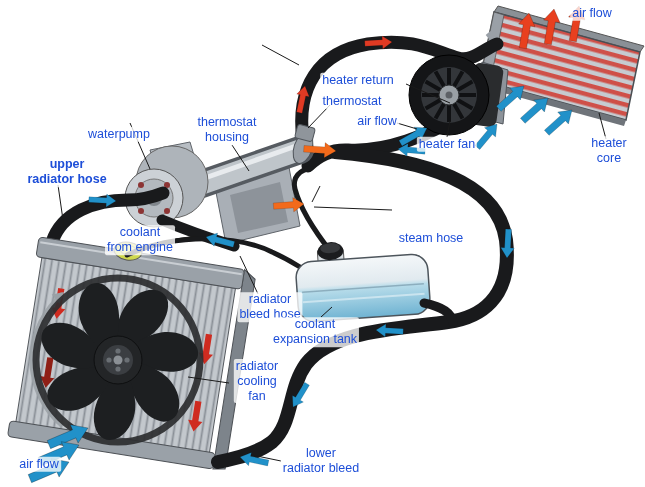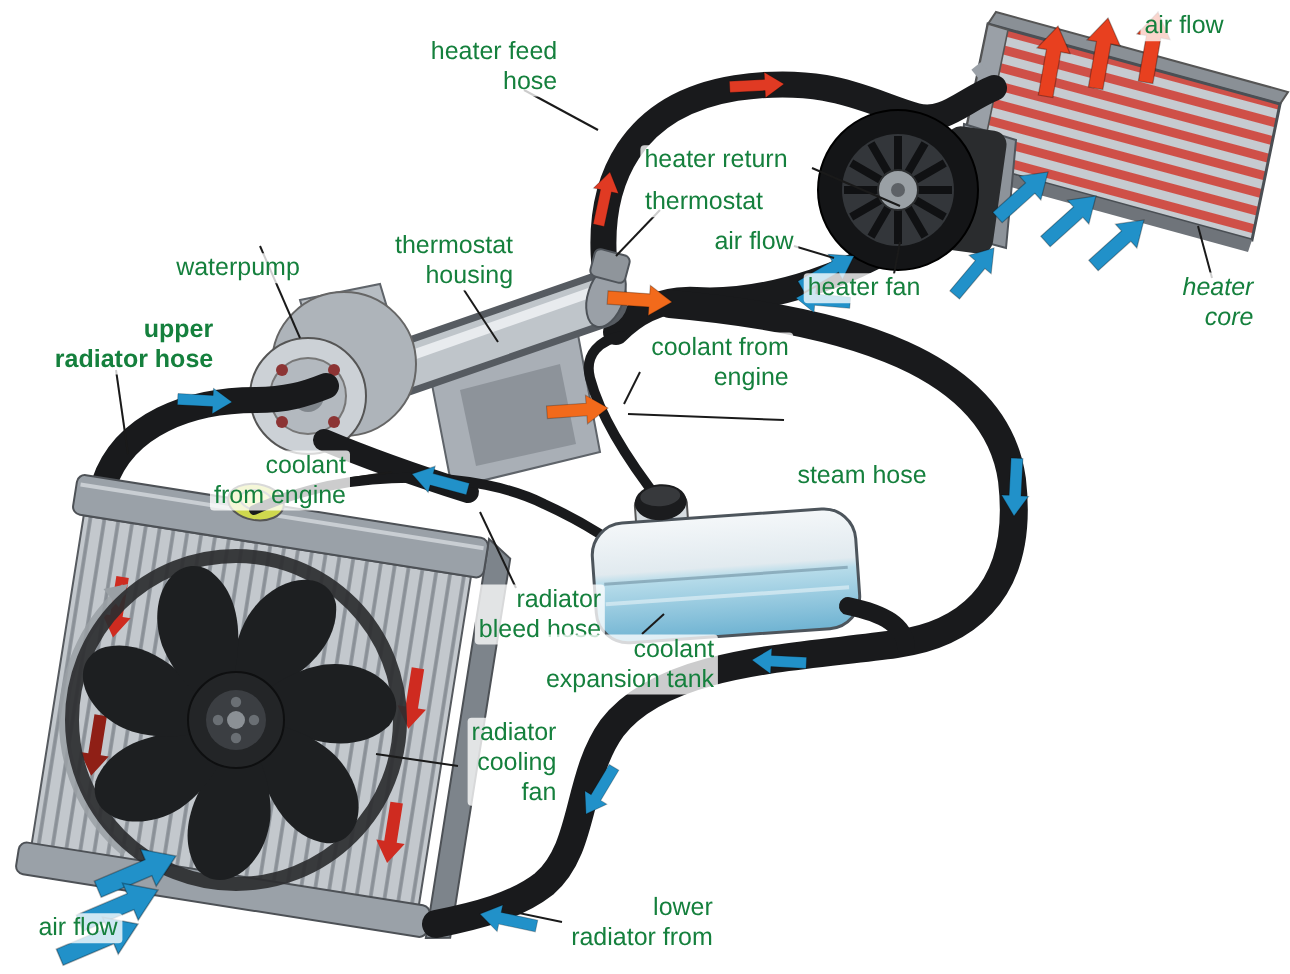--- a/index.html
+++ b/index.html
@@ -1,30 +1,30 @@
 <!DOCTYPE html>
 <html><head>
 <meta charset="utf-8">
 <style>
   html,body{margin:0;padding:0;background:#fff;}
   .stage{position:relative;width:645px;height:487px;background:#ffffff;overflow:hidden;
          font-family:"Liberation Sans",sans-serif;}
   .stage svg{position:absolute;left:0;top:0;}
   .lbl{position:absolute;transform:translate(-50%,-50%);
-       font:12.5px/1.18 "Liberation Sans",sans-serif;color:#15803d;
-       text-align:right;white-space:pre-line;
+       font:12.5px/1.18 "Liberation Sans",sans-serif;color:#1d4ed8;
+       text-align:center;white-space:pre-line;
        background:rgba(255,255,255,0.78);padding:0 2px;border-radius:2px;z-index:5;}
   
   #lbl-heater-feed{left:247px;top:33px;}
   #lbl-airflow-top{left:592px;top:13px;}
   #lbl-heater-return{left:358px;top:80px;}
   #lbl-thermostat{left:352px;top:101px;}
   #lbl-airflow-mid{left:377px;top:121px;}
-  #lbl-heater-fan{left:432px;top:144px;}
-  #lbl-heater-core{left:609px;top:151px;font-style:italic;}
+  #lbl-heater-fan{left:447px;top:144px;}
+  #lbl-heater-core{left:609px;top:151px;}
   #lbl-waterpump{left:119px;top:116px;margin-top:18px;}
   #lbl-thermostat-housing{left:227px;top:130px;}
   #lbl-upper-radiator{left:67px;top:172px;font-weight:bold;}
   #lbl-coolant-right{left:360px;top:181px;}
   #lbl-steam-hose{left:431px;top:210px;margin-top:28px;}
   #lbl-coolant-left{left:140px;top:240px;}
   #lbl-bleed{left:270px;top:307px;}
   #lbl-expansion{left:315px;top:332px;}
   #lbl-cooling-fan{left:257px;top:381px;}
   #lbl-lower-radiator{left:321px;top:461px;}
@@ -199,43 +199,39 @@
     <path d="M320,186 L312,202"></path>
     <path d="M392,210 L314,207"></path>
     <path d="M176,239 L196,236"></path>
     <path d="M258,294 L240,256"></path>
     <path d="M321,317 L332,307"></path>
     <path d="M229,383 L188,377"></path>
     <path d="M281,461 L252,455"></path>
   </g>
 </svg>
 
-<div class="lbl" id="lbl-heater-feed">heater feed
-hose</div>
 <div class="lbl" id="lbl-airflow-top">air flow</div>
 <div class="lbl" id="lbl-heater-return">heater return</div>
 <div class="lbl" id="lbl-thermostat">thermostat</div>
 <div class="lbl" id="lbl-airflow-mid">air flow</div>
 <div class="lbl" id="lbl-heater-fan">heater fan</div>
 <div class="lbl" id="lbl-heater-core">heater
 core</div>
 <div class="lbl" id="lbl-waterpump">waterpump</div>
 <div class="lbl" id="lbl-thermostat-housing">thermostat
 housing</div>
 <div class="lbl" id="lbl-upper-radiator">upper
 radiator hose</div>
-<div class="lbl" id="lbl-coolant-right">coolant from
-engine</div>
 <div class="lbl" id="lbl-steam-hose">steam hose</div>
 <div class="lbl" id="lbl-coolant-left">coolant
 from engine</div>
 <div class="lbl" id="lbl-bleed">radiator
 bleed hose</div>
 <div class="lbl" id="lbl-expansion">coolant
 expansion tank</div>
 <div class="lbl" id="lbl-cooling-fan">radiator
 cooling
 fan</div>
 <div class="lbl" id="lbl-lower-radiator">lower
-radiator from</div>
+radiator bleed</div>
 <div class="lbl" id="lbl-airflow-bottom">air flow</div>
 
 </div>
 
 </body></html>

